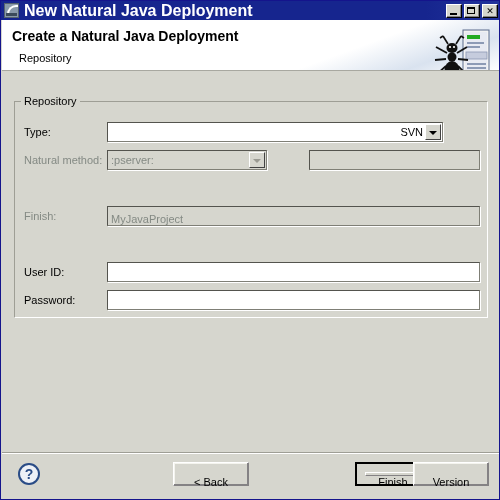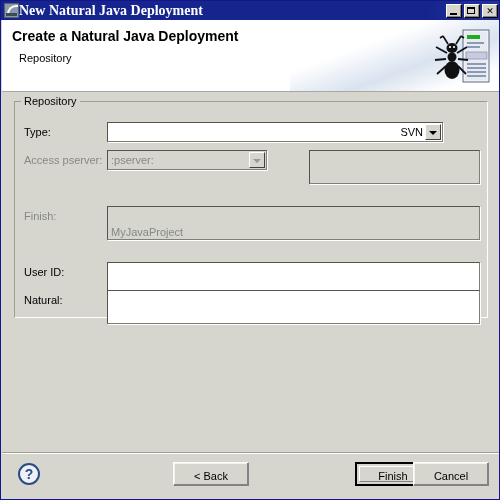--- a/index.html
+++ b/index.html
@@ -58,25 +58,25 @@
   .title-icon::after {
     content: "";
     position: absolute;
     left: 1px; bottom: 1px;
     width: 11px; height: 3px;
     background: #3b4a5a;
   }
   .title-text {
     color: #ffffff;
     font-weight: bold;
-    font-size: 14px;
+    font-size: 16px;
+    margin-left: 5px;
     flex: 1 1 auto;
     white-space: nowrap;
     overflow: hidden;
-    font-family: Liberation Serif, serif;
   }
   .title-buttons {
     display: flex;
     gap: 2px;
     flex: 0 0 auto;
     margin-right: 1px;
   }
   .tbtn {
     width: 16px; height: 14px;
     background: #d6d6ce;
@@ -110,21 +110,21 @@
     left: 2px; top: 2px;
     right: auto; bottom: auto;
     box-sizing: border-box;
   }
 
   
   .header {
     position: absolute;
     left: 1px; top: 19px;
     width: 498px;
-    height: 72px;
+    height: 51px;
     background: #ffffff;
     box-sizing: border-box;
     border-bottom: 1px solid #a8a8a0;
     overflow: hidden;
   }
   .header-sheen {
     position: absolute;
     right: 0; top: 0;
     width: 210px; height: 72px;
     background: linear-gradient(160deg, rgba(200,214,232,0.0) 35%, rgba(186,203,226,0.55) 62%, rgba(255,255,255,0.0) 85%);
@@ -201,21 +201,21 @@
     height: 20px;
     box-sizing: border-box;
     background: #ffffff;
     border: 1px solid #7f7f76;
     border-top-color: #54544e;
     border-left-color: #54544e;
     box-shadow: 1px 1px 0 #ffffff;
     font-size: 11px;
     color: #000000;
     line-height: 18px;
-    padding: 16px 3px;
+    padding: 3px 3px;
     overflow: hidden;
     white-space: nowrap;
   }
   .field.disabled {
     background: #d6d6ce;
     color: #848a84;
   }
   .combo {
     position: absolute;
     height: 20px;
@@ -282,21 +282,21 @@
     border: 1px solid #848284;
     border-top-color: #ffffff;
     border-left-color: #ffffff;
     box-shadow: inset -1px -1px 0 #848284, inset 1px 1px 0 #f4f4ee;
     font-family: "Liberation Sans", sans-serif;
     font-size: 11px;
     color: #000000;
     text-align: center;
     line-height: 22px;
     box-sizing: border-box;
-    padding: 2px;
+    padding: 8px;
   }
   .btn.disabled { color: #9a9a92; text-shadow: 1px 1px 0 #ffffff; }
   .btn.default {
     border: 2px solid #000000;
     line-height: 20px;
     box-shadow: none;
   }
   .btn.default .inner {
     display: block;
     height: 100%;
@@ -373,54 +373,54 @@
 
     <div class="row" style="top:20px;text-align:right;">
       <div class="row-label">Type:</div>
       <div class="combo" style="left:92px; width:336px;">
         <div class="combo-text">SVN</div>
         <div class="combo-arrow"></div>
       </div>
     </div>
 
     <div class="row" style="top:48px;">
-      <div class="row-label disabled">Access pserver:</div>
+      <div class="row-label disabled">Natural method:</div>
       <div class="combo disabled" style="left:92px; width:160px;">
         <div class="combo-text">:pserver:</div>
         <div class="combo-arrow"></div>
       </div>
       <div class="field disabled" style="left:294px; width:171px;"></div>
     </div>
 
 
     <div class="row" style="top:104px;">
       <div class="row-label disabled">Finish:</div>
       <div class="field disabled" style="left:92px; width:373px;">MyJavaProject</div>
     </div>
 
 
     <div class="row" style="top:160px;">
       <div class="row-label">User ID:</div>
       <div class="field" style="left:92px; width:373px;"></div>
     </div>
 
     <div class="row" style="top:188px;">
-      <div class="row-label">Natural:</div>
+      <div class="row-label">Password:</div>
       <div class="field" style="left:92px; width:373px;"></div>
     </div>
   </div>
 
   <div class="footer-sep"></div>
 
   <div class="help-icon">
     <svg width="24" height="24" viewBox="0 0 24 24" xmlns="http://www.w3.org/2000/svg">
       <circle cx="12" cy="12" r="10" fill="#eef1f7" stroke="#2a4c86" stroke-width="2"></circle>
       <text x="12" y="17" text-anchor="middle" font-family="Liberation Sans, sans-serif" font-size="14" font-weight="bold" fill="#2a4c86">?</text>
     </svg>
   </div>
 
   <button class="btn" style="left:172px;">&lt; Back</button>
   <button class="btn default" style="left:330px;margin-left:24px;">
     <span class="inner">Finish</span>
   </button>
-  <button class="btn" style="left:412px;">Cancel</button>
+  <button class="btn" style="left:412px;">Version</button>
 
 </div>
 
 </body></html>

